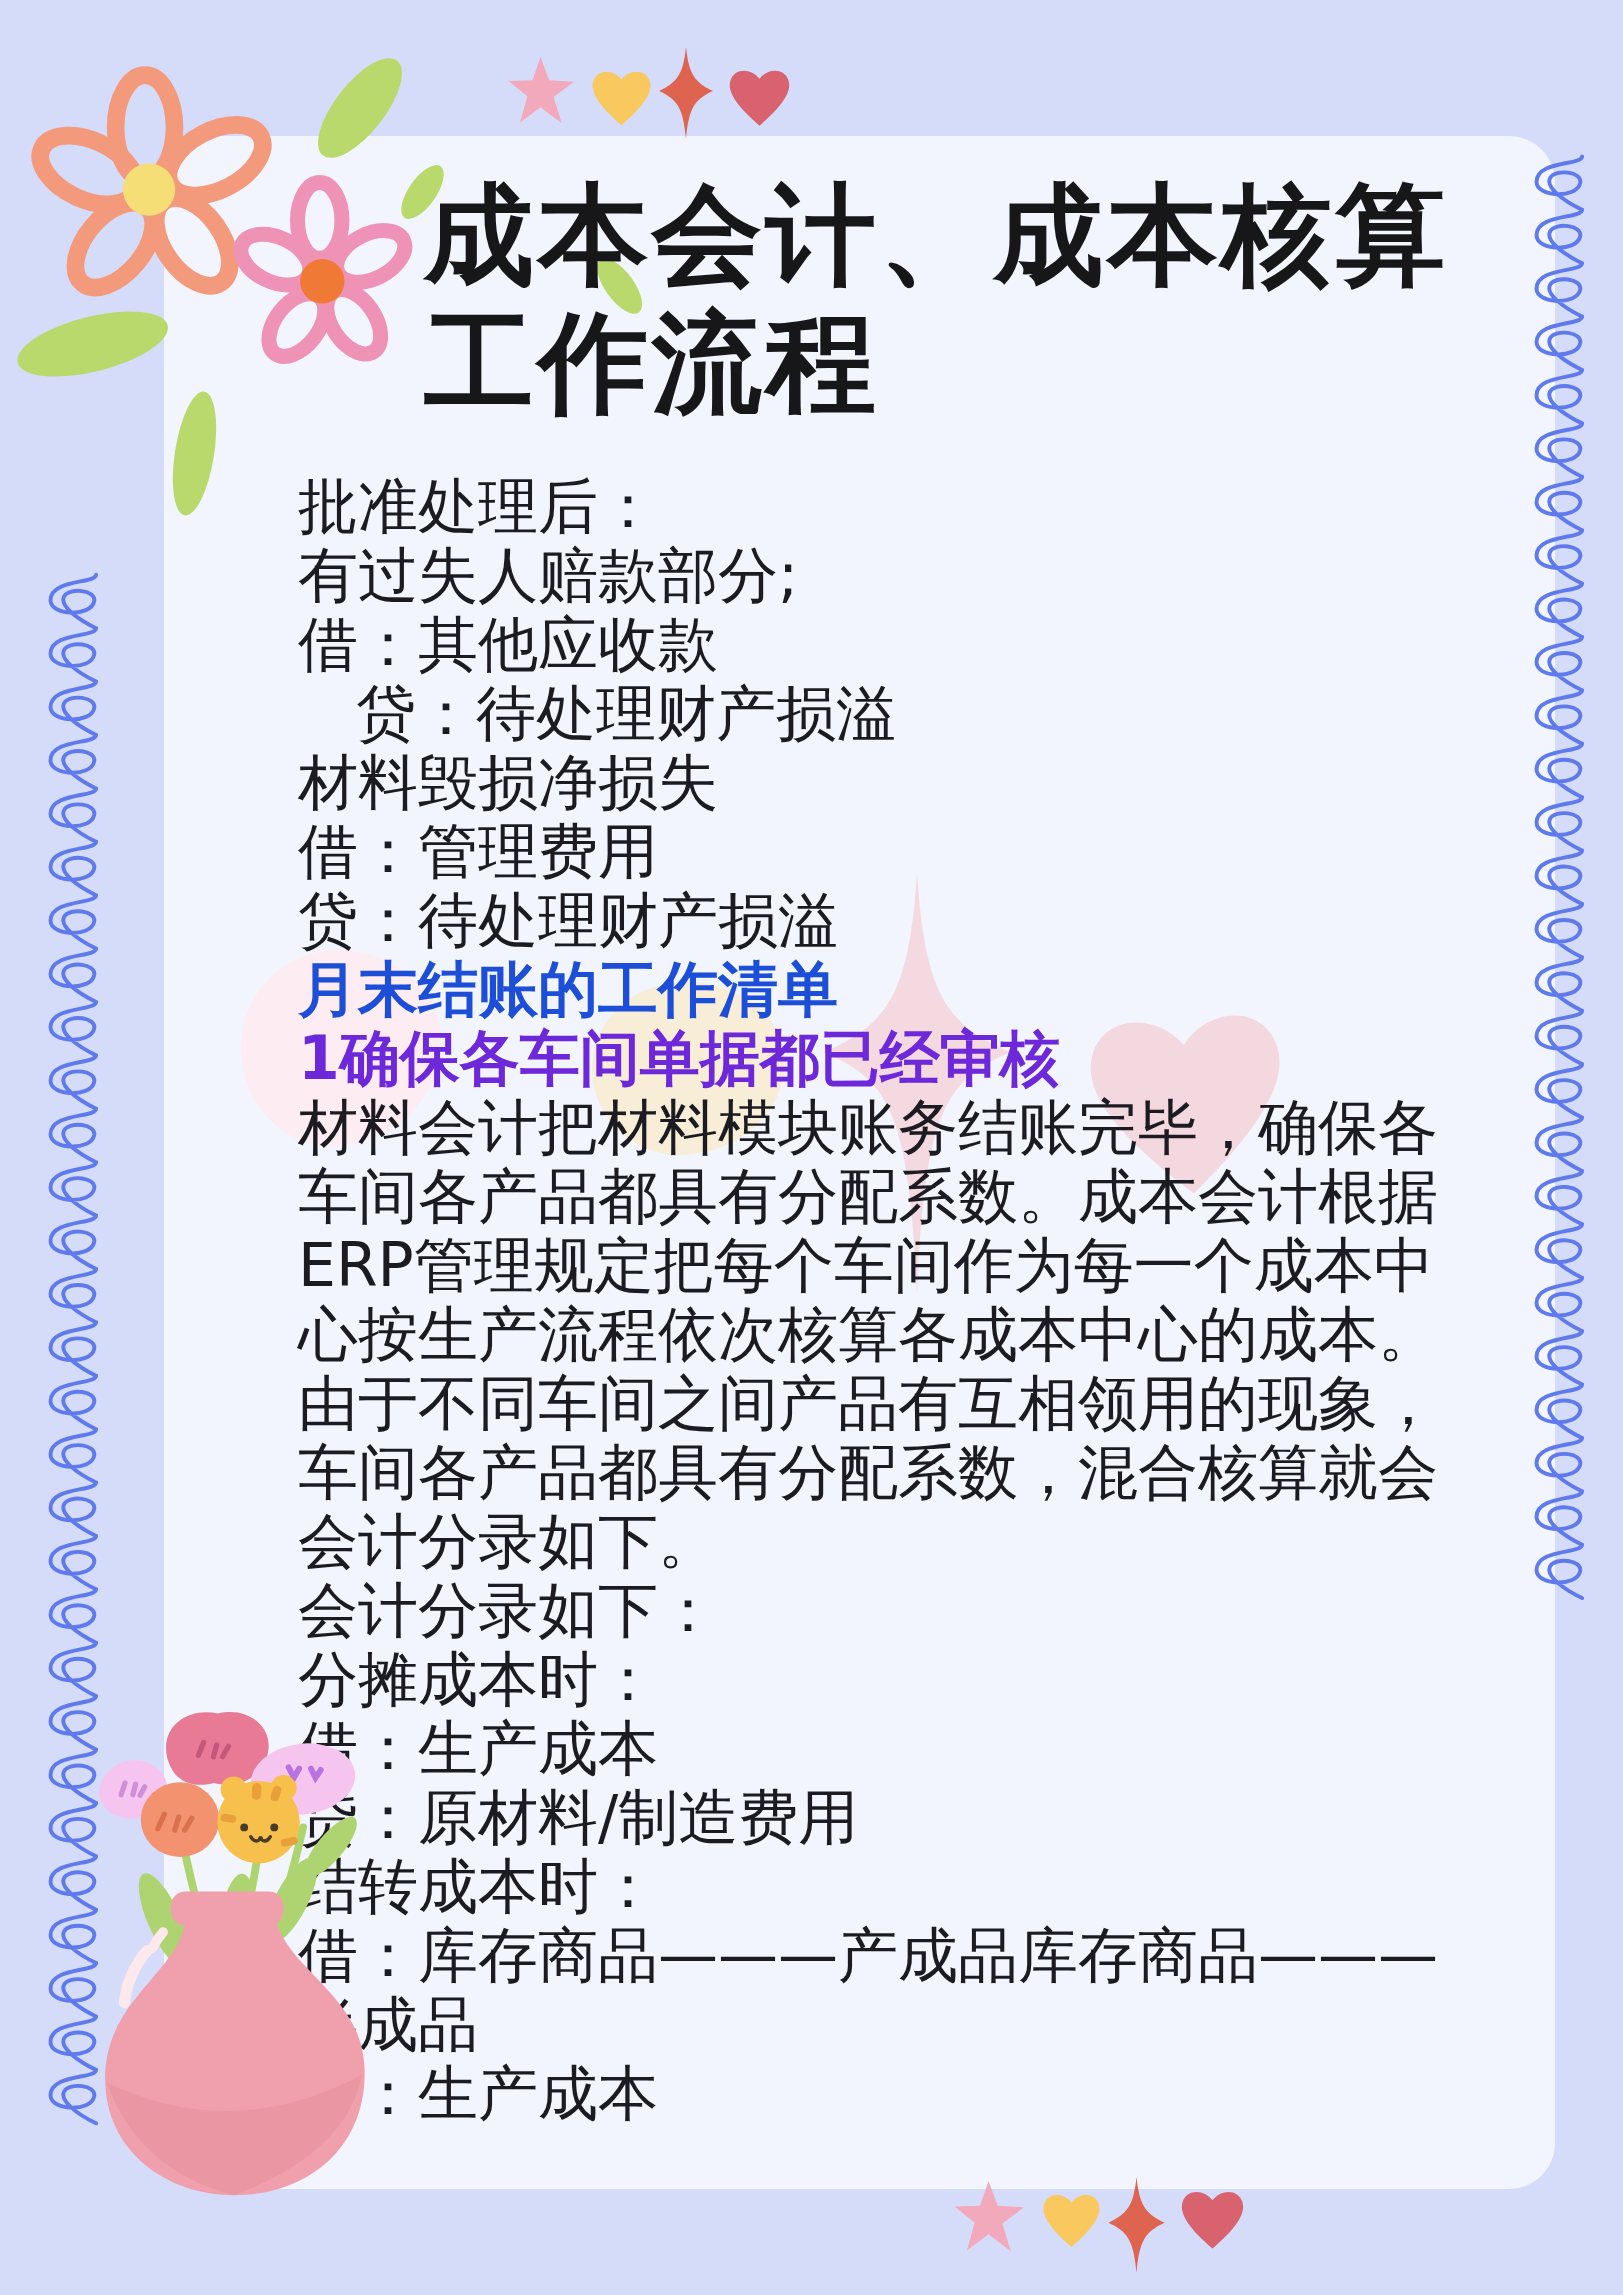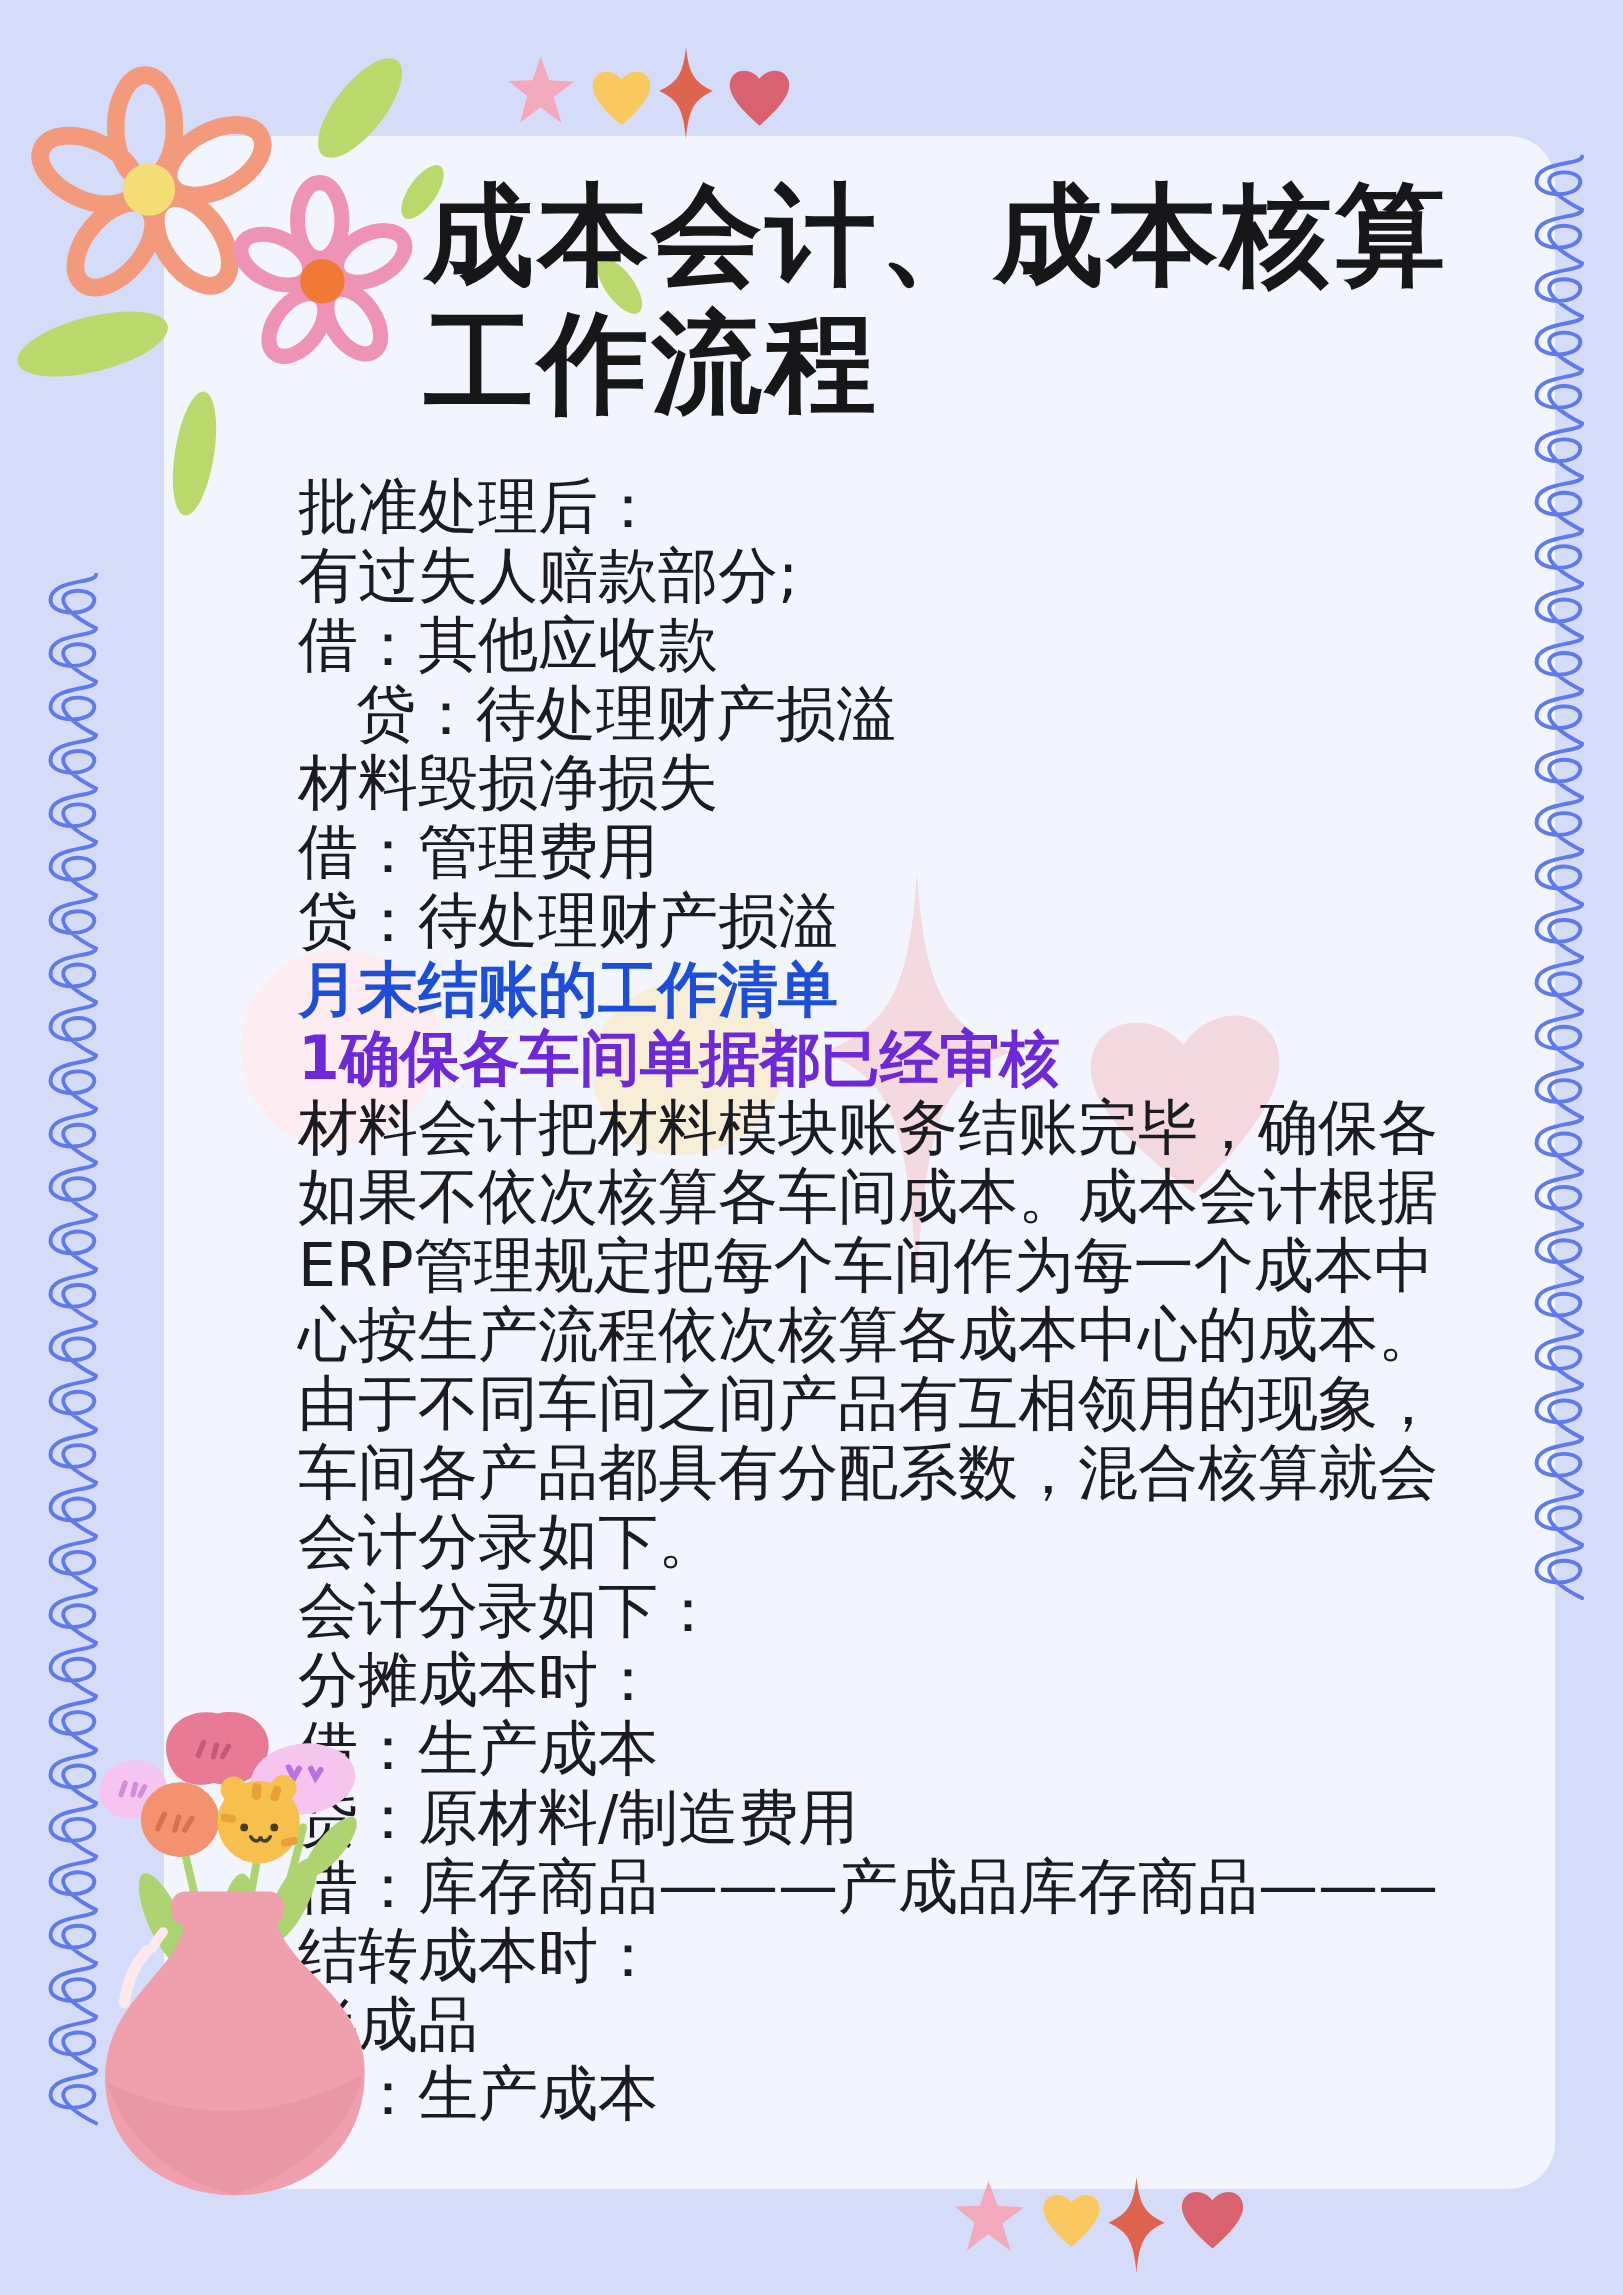--- a/index.html
+++ b/index.html
@@ -125,32 +125,32 @@
     <div class="line">批准处理后：</div>
     <div class="line">有过失人赔款部分;</div>
     <div class="line">借：其他应收款</div>
     <div class="line indent">贷：待处理财产损溢</div>
     <div class="line">材料毁损净损失</div>
     <div class="line">借：管理费用</div>
     <div class="line">贷：待处理财产损溢</div>
     <div class="line blue">月末结账的工作清单</div>
     <div class="line pink">1确保各车间单据都已经审核</div>
     <div class="line">材料会计把材料模块账务结账完毕，确保各</div>
-    <div class="line">如果不依次核算各车间成本。成本会计根据</div>
+    <div class="line">车间各产品都具有分配系数。成本会计根据</div>
     <div class="line">ERP管理规定把每个车间作为每一个成本中</div>
     <div class="line">心按生产流程依次核算各成本中心的成本。</div>
     <div class="line">由于不同车间之间产品有互相领用的现象，</div>
     <div class="line">车间各产品都具有分配系数，混合核算就会</div>
     <div class="line">会计分录如下。</div>
     <div class="line">会计分录如下：</div>
     <div class="line">分摊成本时：</div>
     <div class="line">借：生产成本</div>
     <div class="line">贷：原材料/制造费用</div>
+    <div class="line">结转成本时：</div>
     <div class="line">借：库存商品———产成品库存商品———</div>
-    <div class="line">结转成本时：</div>
     <div class="line">半成品</div>
     <div class="line">贷：生产成本</div>
   </div>
 
   <svg class="abs" style="left:87px;top:1690px" width="296" height="517" viewBox="0 0 452 790">
 
     <g stroke-linecap="round" fill="none" stroke-width="12" stroke="#aed471">
       <path d="M150 250 C165 320 180 370 190 420"></path>
       <path d="M262 245 C250 320 238 370 232 420"></path>
       <path d="M330 210 C310 300 285 370 268 420"></path>

